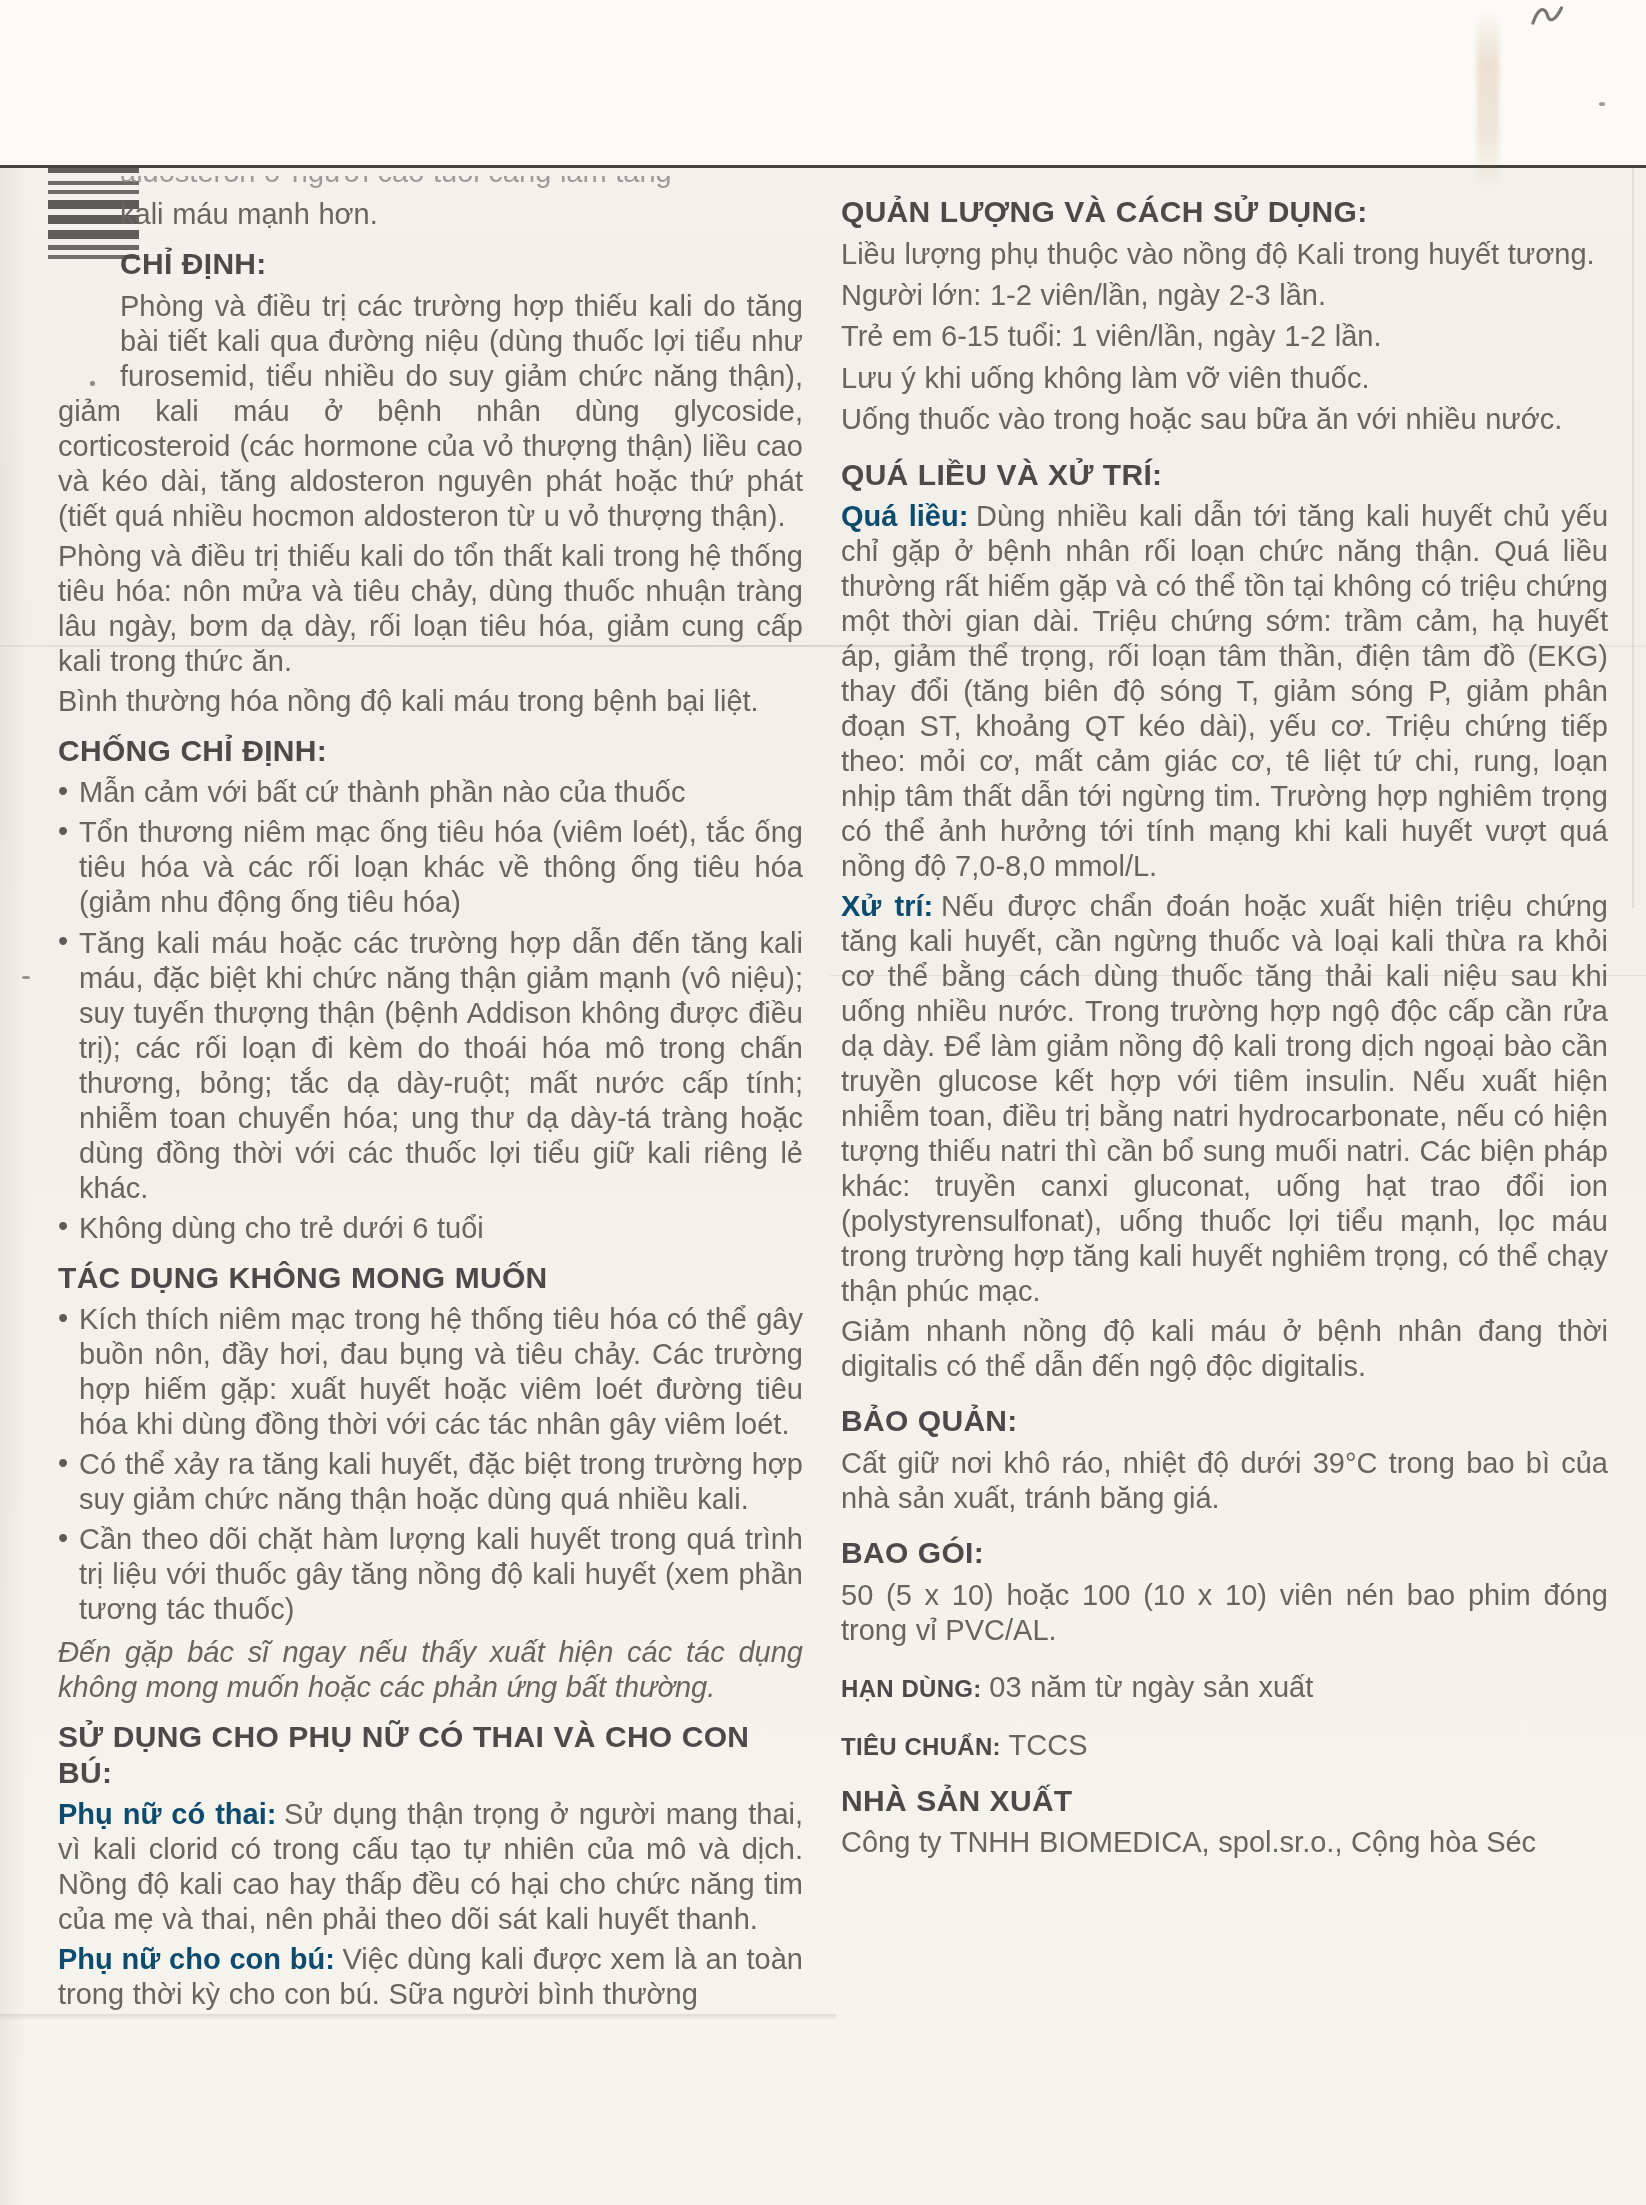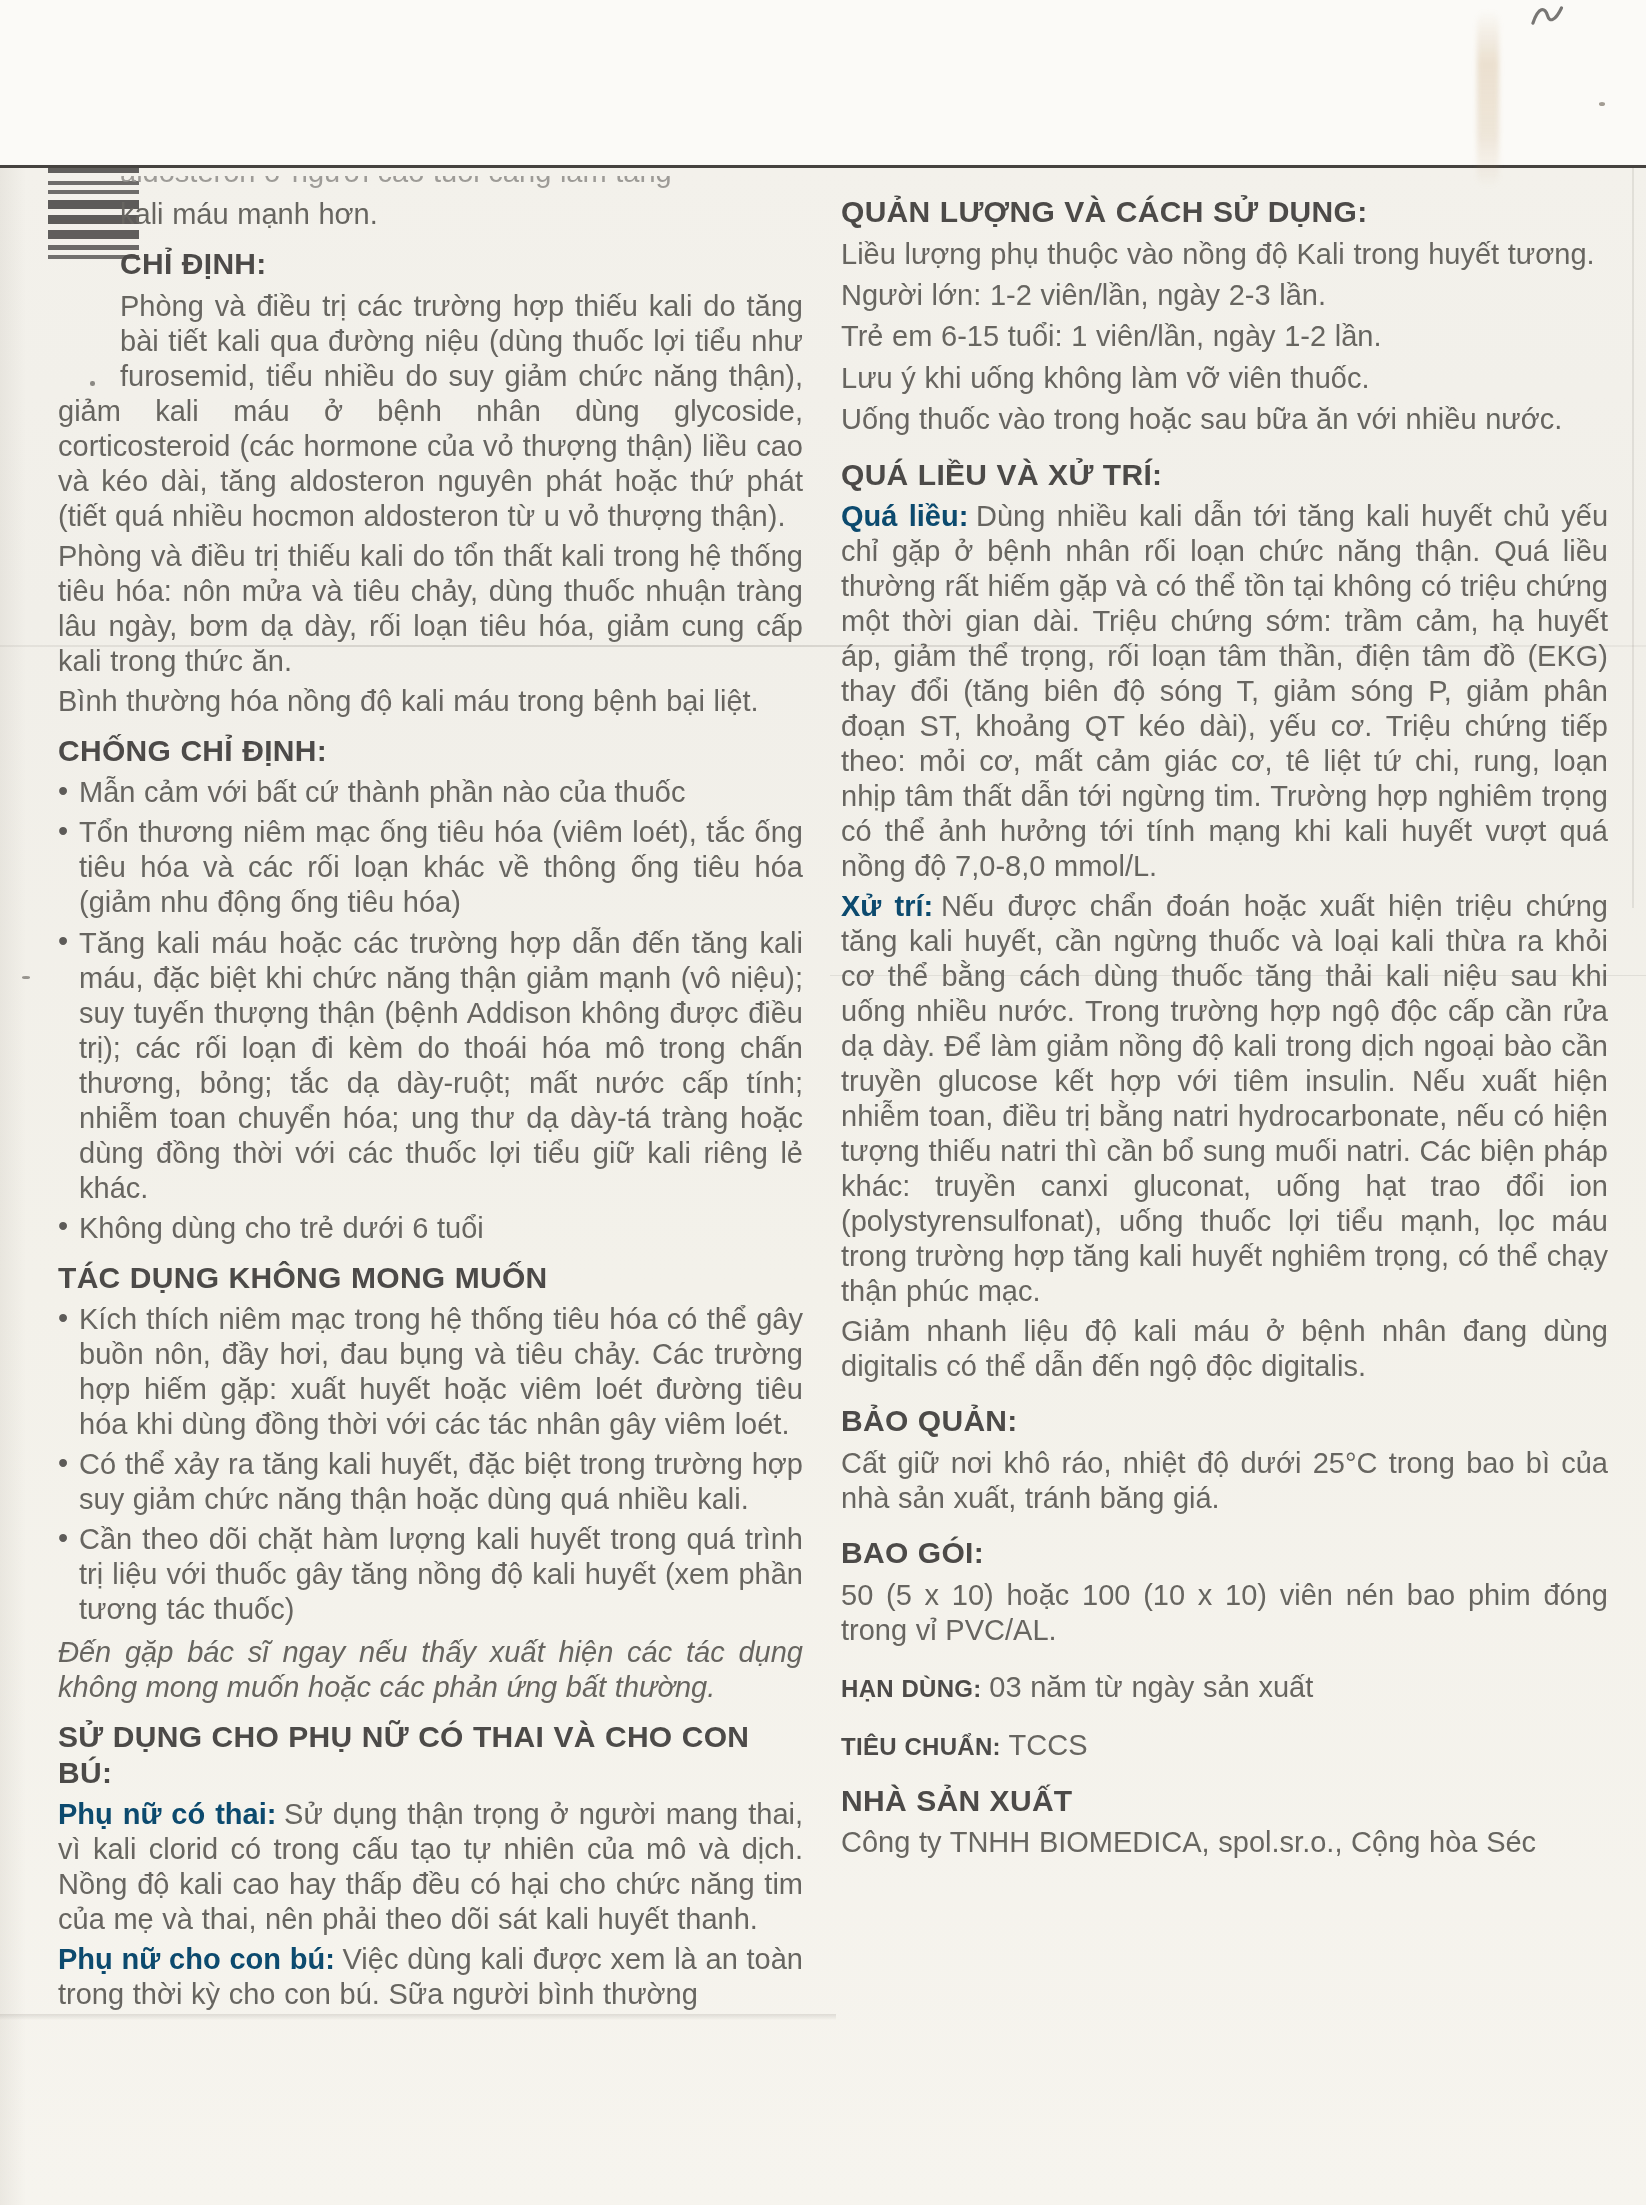--- a/index.html
+++ b/index.html
@@ -128,23 +128,23 @@
 <div class="col col-right" id="col-right">
     <div class="heading">QUẢN LƯỢNG VÀ CÁCH SỬ DỤNG:</div>
     <div class="para justify"><span>Liều lượng phụ thuộc vào nồng độ Kali trong huyết tương.</span></div>
     <div class="single"><span>Người lớn: 1-2 viên/lần, ngày 2-3 lần.</span></div>
     <div class="single"><span>Trẻ em 6-15 tuổi: 1 viên/lần, ngày 1-2 lần.</span></div>
     <div class="single"><span>Lưu ý khi uống không làm vỡ viên thuốc.</span></div>
     <div class="single"><span>Uống thuốc vào trong hoặc sau bữa ăn với nhiều nước.</span></div>
     <div class="heading">QUÁ LIỀU VÀ XỬ TRÍ:</div>
     <div class="para justify lead"><b>Quá liều:</b><span>Dùng nhiều kali dẫn tới tăng kali huyết chủ yếu chỉ gặp ở bệnh nhân rối loạn chức năng thận. Quá liều thường rất hiếm gặp và có thể tồn tại không có triệu chứng một thời gian dài. Triệu chứng sớm: trầm cảm, hạ huyết áp, giảm thể trọng, rối loạn tâm thần, điện tâm đồ (EKG) thay đổi (tăng biên độ sóng T, giảm sóng P, giảm phân đoạn ST, khoảng QT kéo dài), yếu cơ. Triệu chứng tiếp theo: mỏi cơ, mất cảm giác cơ, tê liệt tứ chi, rung, loạn nhịp tâm thất dẫn tới ngừng tim. Trường hợp nghiêm trọng có thể ảnh hưởng tới tính mạng khi kali huyết vượt quá nồng độ 7,0-8,0 mmol/L.</span></div>
     <div class="para justify lead"><b>Xử trí:</b><span>Nếu được chẩn đoán hoặc xuất hiện triệu chứng tăng kali huyết, cần ngừng thuốc và loại kali thừa ra khỏi cơ thể bằng cách dùng thuốc tăng thải kali niệu sau khi uống nhiều nước. Trong trường hợp ngộ độc cấp cần rửa dạ dày. Để làm giảm nồng độ kali trong dịch ngoại bào cần truyền glucose kết hợp với tiêm insulin. Nếu xuất hiện nhiễm toan, điều trị bằng natri hydrocarbonate, nếu có hiện tượng thiếu natri thì cần bổ sung muối natri. Các biện pháp khác: truyền canxi gluconat, uống hạt trao đổi ion (polystyrensulfonat), uống thuốc lợi tiểu mạnh, lọc máu trong trường hợp tăng kali huyết nghiêm trọng, có thể chạy thận phúc mạc.</span></div>
-    <div class="para justify"><span>Giảm nhanh liệu độ kali máu ở bệnh nhân đang dùng digitalis có thể dẫn đến ngộ độc digitalis.</span></div>
+    <div class="para justify"><span>Giảm nhanh nồng độ kali máu ở bệnh nhân đang thời digitalis có thể dẫn đến ngộ độc digitalis.</span></div>
     <div class="heading">BẢO QUẢN:</div>
-    <div class="para justify"><span>Cất giữ nơi khô ráo, nhiệt độ dưới 25°C trong bao bì của nhà sản xuất, tránh băng giá.</span></div>
+    <div class="para justify"><span>Cất giữ nơi khô ráo, nhiệt độ dưới 39°C trong bao bì của nhà sản xuất, tránh băng giá.</span></div>
     <div class="heading">BAO GÓI:</div>
     <div class="para justify"><span>50 (5 x 10) hoặc 100 (10 x 10) viên nén bao phim đóng trong vỉ PVC/AL.</span></div>
     <div class="para heading-lead"><b>HẠN DÙNG:</b><span>03 năm từ ngày sản xuất</span></div>
     <div class="para heading-lead"><b>TIÊU CHUẨN:</b><span>TCCS</span></div>
     <div class="heading">NHÀ SẢN XUẤT</div>
     <div class="single"><span>Công ty TNHH BIOMEDICA, spol.sr.o., Cộng hòa Séc</span></div>
   </div>
 
 
 </body></html>

